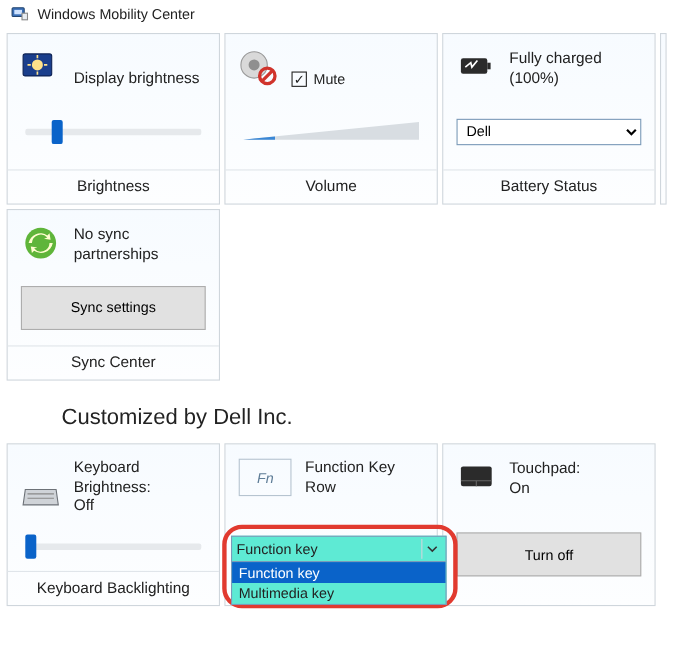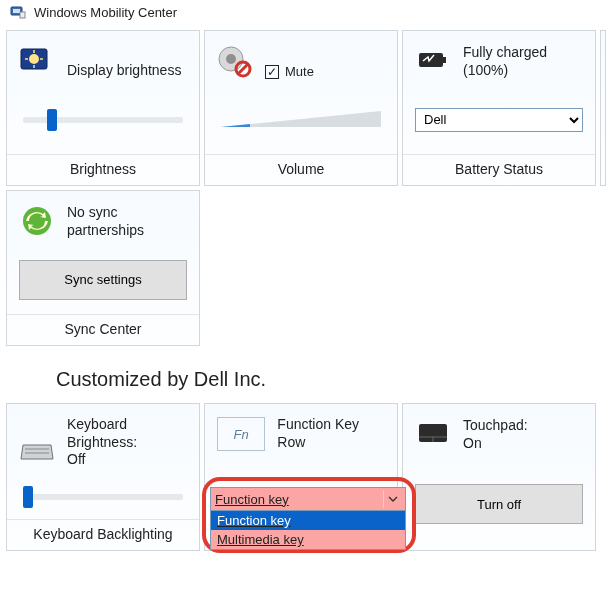--- a/index.html
+++ b/index.html
@@ -63,23 +63,22 @@
 }
 
 .callout {
   position: absolute;
   border: 4px solid #e13a2f; border-radius: 18px;
   pointer-events: none;
 }
 
 .dropdown-open {
   position: absolute; width: 196px;
-  background: #fca5a5; border: 1px solid #7a9ab8;
+  background: #5eead4; border: 1px solid #7a9ab8;
   z-index: 5;
-  text-decoration: underline;
 }
 .dropdown-open .sel-display {
   display:flex; justify-content:space-between; align-items:center;
   padding: 2px 4px; border-bottom: 1px solid #7a9ab8;
 }
 .dropdown-open .chev { width: 18px; height: 18px; border-left: 1px solid #cfd6dc; display:flex; align-items:center; justify-content:center; }
 .dropdown-open .opt { padding: 2px 6px; }
 .dropdown-open .opt.hilite { background:#0a63c9; color:#fff; }
 
 .stub { width: 6px; height: 156px; border:1px solid #cfd6dc; background:linear-gradient(#f7fbff,#fdfeff); }

